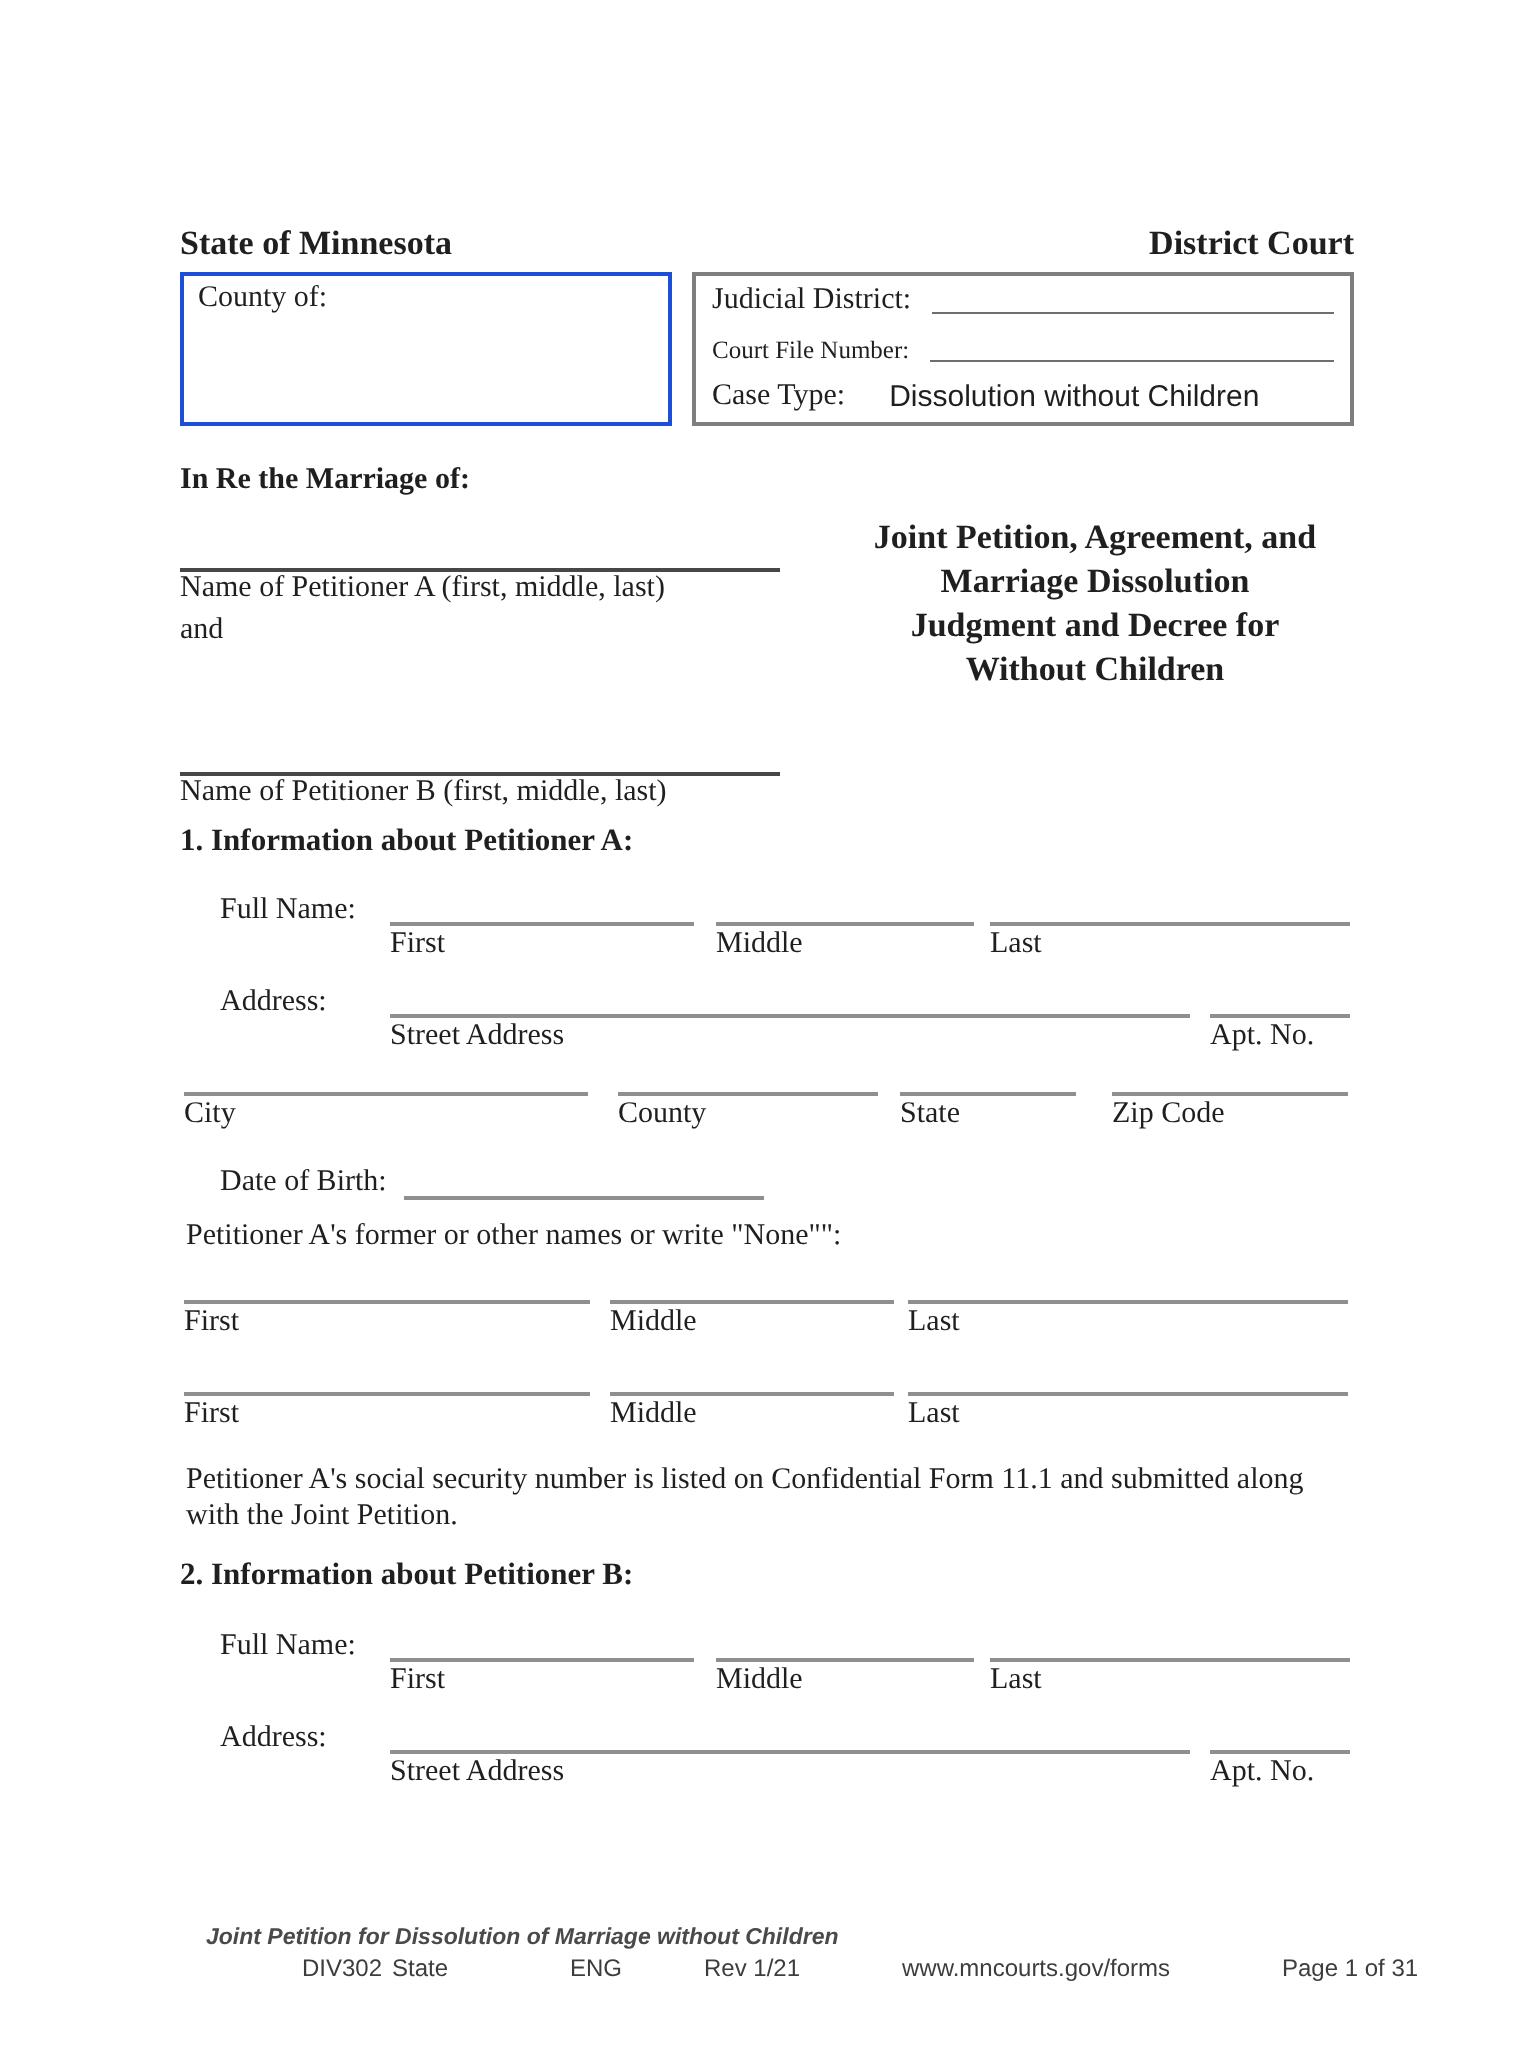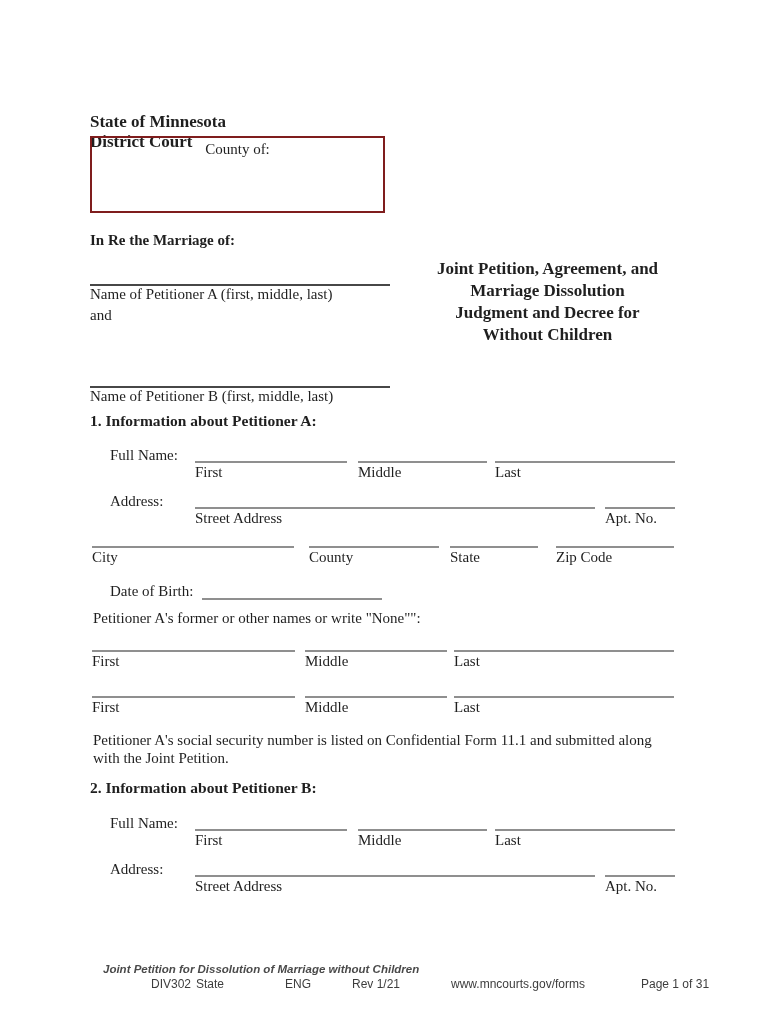--- a/index.html
+++ b/index.html
@@ -9,25 +9,25 @@
     width:770px; height:1024px;
     background:#ffffff;
     font-family:"Liberation Serif", serif;
     color:#1f1f1f;
     font-size:15px;
     overflow:hidden;
   }
   .abs { position:absolute; }
 
   
-  .hdr-row { left:90px; top:112px; width:587px; display:flex; justify-content:space-between; font-size:17px; font-weight:bold;flex-direction:column; }
+  .hdr-row { left:90px; top:112px; width:587px; display:flex; justify-content:space-between; font-size:17px; font-weight:bold; }
 
   
   .caption { left:90px; top:136px; width:587px; height:77px; display:flex; gap:10px; }
-  .county-box { width:295px; border:2px solid #7f1d1d; padding:3px 7px;text-align:center; }
+  .county-box { width:246px; border:2px solid #1d4ed8; padding:3px 7px; }
   .court-box  { flex:1; border:2px solid #7e7e7e; padding:4px 8px 2px 8px; display:flex; flex-direction:column; justify-content:space-between; }
   .court-row { display:flex; align-items:flex-end; }
   .court-row .lbl { white-space:nowrap; }
   .court-row .wline { flex:1; border-bottom:1.5px solid #6e6e6e; height:14px; margin-left:10px; margin-bottom:2px; }
   .cfn { font-size:12.5px; }
   .case-row { margin-bottom:2px; }
   .case-val { font-family:"Liberation Sans", sans-serif; margin-left:22px; }
 
   
   .inre { left:90px; top:232px; font-weight:bold; }
@@ -68,20 +68,34 @@
 
   <div class="abs hdr-row">
     <span>State of Minnesota</span>
     <span>District Court</span>
   </div>
 
   <div class="abs caption">
     <div class="county-box">
       <span>County of:</span>
       <span></span>
+    </div>
+    <div class="court-box">
+      <div class="court-row">
+        <span class="lbl">Judicial District:</span>
+        <span class="wline"></span>
+      </div>
+      <div class="court-row">
+        <span class="lbl cfn">Court File Number:</span>
+        <span class="wline"></span>
+      </div>
+      <div class="court-row case-row">
+        <span class="lbl">Case Type:</span>
+        <span class="case-val">Dissolution without Children</span>
+      </div>
     </div>
   </div>
 
   <div class="abs inre">In Re the Marriage of:</div>
 
   <div class="abs pet-block">
     <div class="fill-line"></div>
     <div>Name of Petitioner A (first, middle, last)</div>
     <div class="and">and</div>
     <div class="gap"></div>

